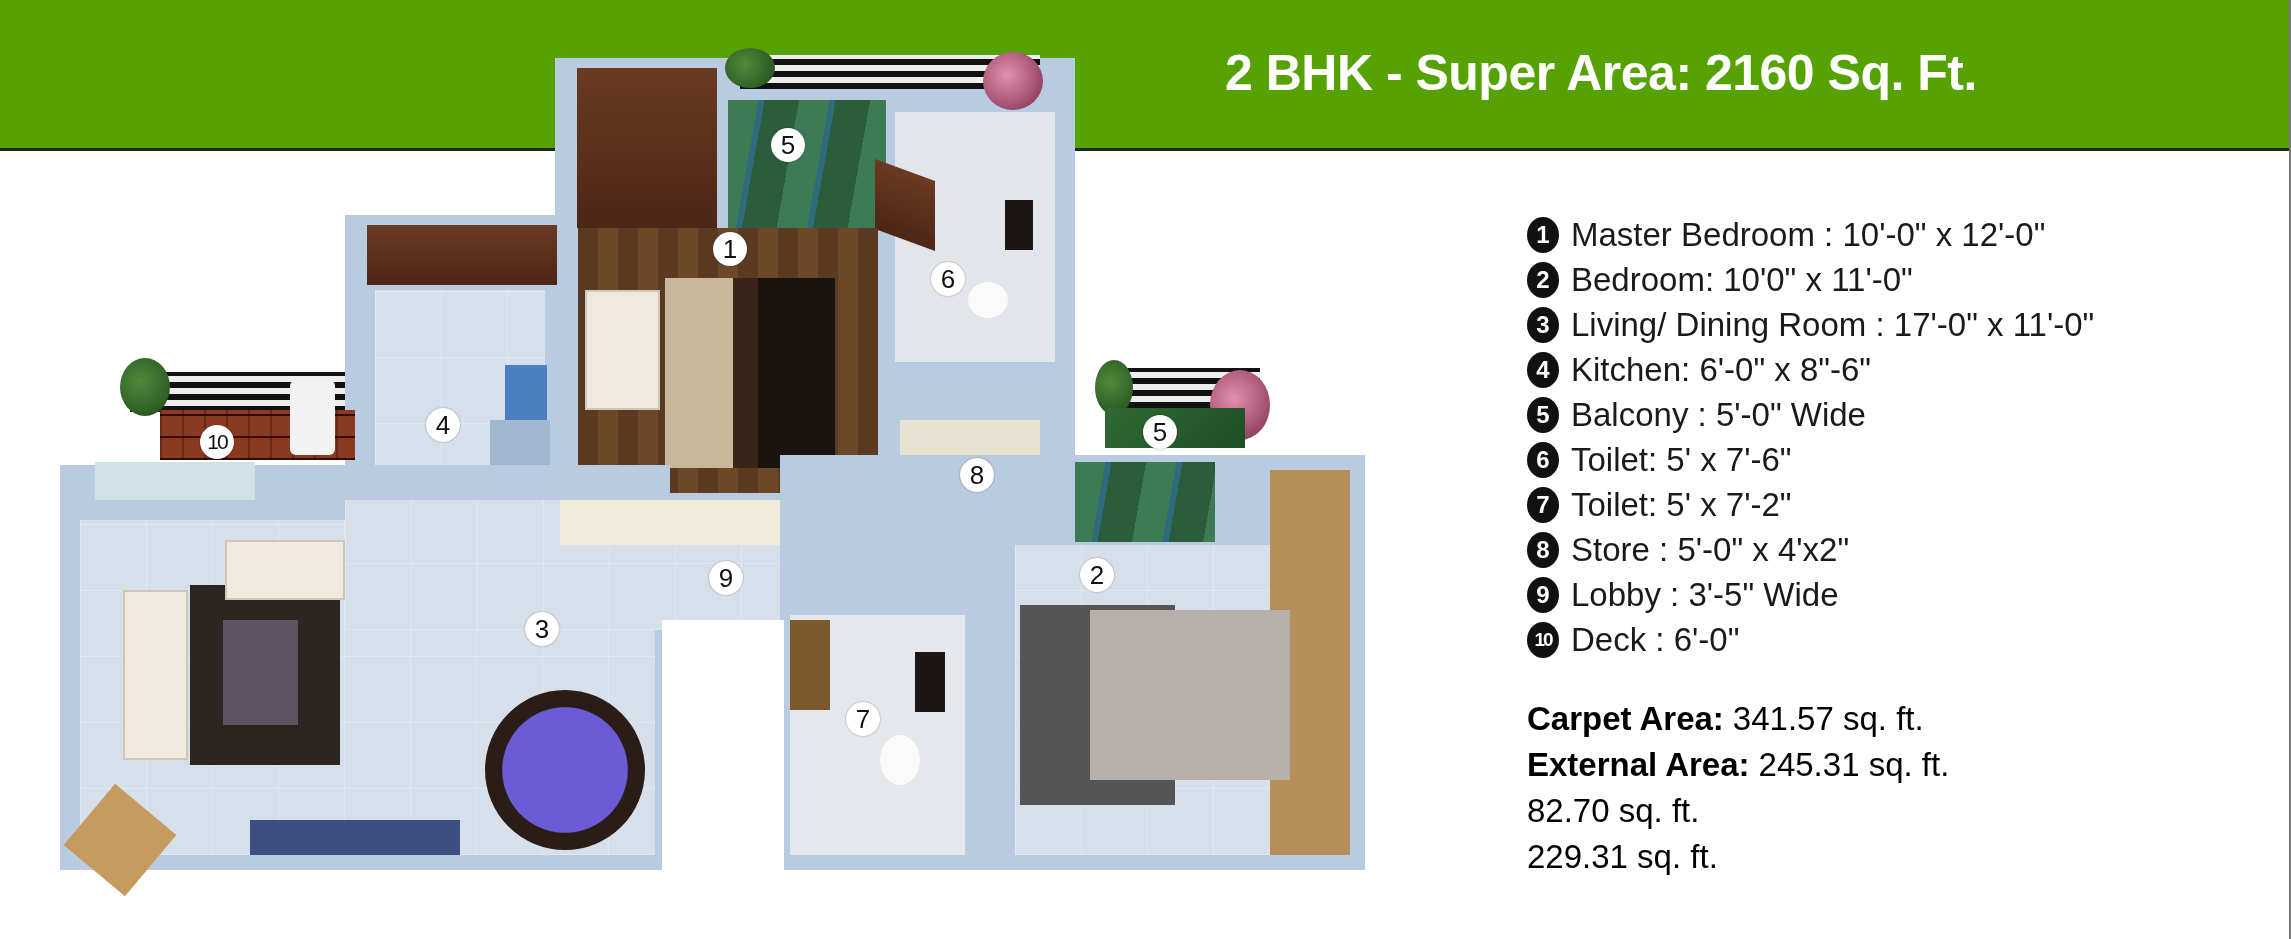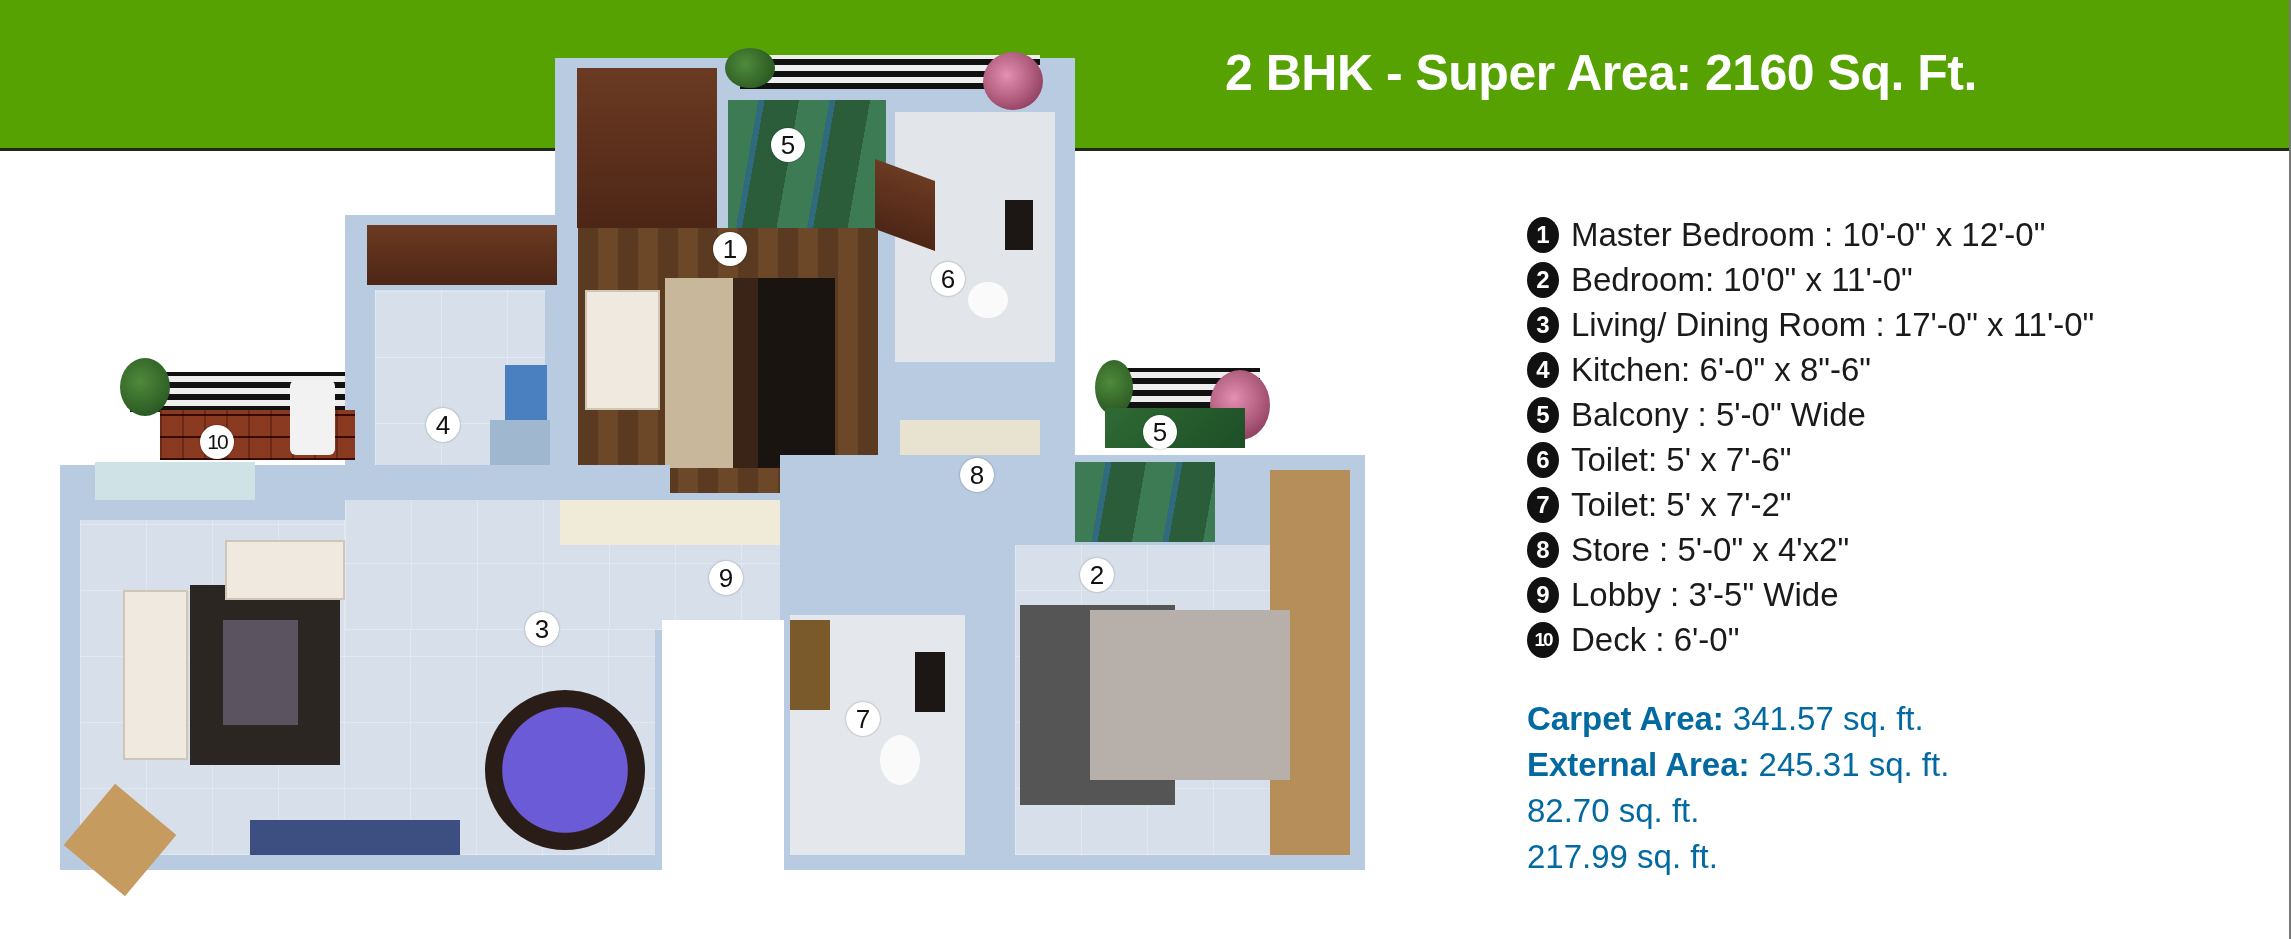--- a/index.html
+++ b/index.html
@@ -25,21 +25,21 @@
   .sofa { background:#efe9df; border:2px solid #cfc6b8; }
   .bed { background:#b7b0aa; }
   .dark { background:#1c1714; }
   .marker { position:absolute; width:34px; height:34px; border-radius:50%; background:#fff; color:#111; font-size:26px; text-align:center; line-height:34px; box-shadow:0 0 2px rgba(0,0,0,0.4); }
 
   .legend { position:absolute; left:1527px; top:212px; }
   .legend-item { display:flex; align-items:center; height:45px; font-size:33px; color:#1a1a1a; white-space:nowrap; }
   .num { width:32px; height:36px; border-radius:50%; background:#111; color:#fff; font-size:24px; font-weight:bold; display:inline-flex; align-items:center; justify-content:center; margin-right:12px; }
   .num.small { font-size:19px; letter-spacing:-2px; }
   .areas { position:absolute; left:1527px; top:696px; }
-  .area-row { height:46px; font-size:33px; color:#0369a1; white-space:nowrap; display:flex; align-items:center; }
+  .area-row { height:46px; font-size:33px; color:#000000; white-space:nowrap; display:flex; align-items:center; }
   .area-row b { margin-right:9px; }
 </style>
 </head>
 <body>
 
 <div class="banner">
   <div class="banner-title">2 BHK - Super Area: 2160 Sq. Ft.</div>
 </div>
 <div class="right-edge"></div>
 
@@ -166,15 +166,15 @@
       <span>341.57 sq. ft.</span>
     </div>
   <div class="area-row">
       <b>External Area:</b>
       <span>245.31 sq. ft.</span>
     </div>
   <div class="area-row">
       <span>82.70 sq. ft.</span>
     </div>
   <div class="area-row">
-      <span>217.99 sq. ft.</span>
+      <span>229.31 sq. ft.</span>
     </div>
 </div>
 
 </body></html>

